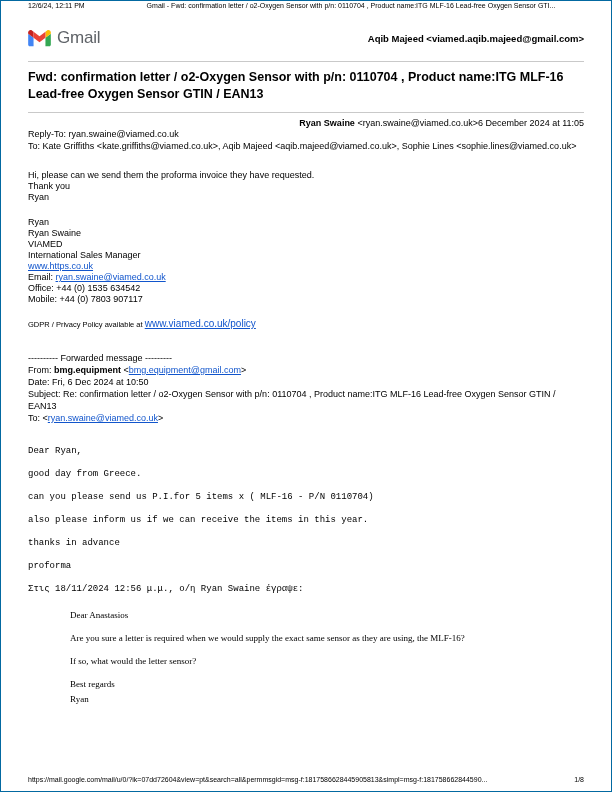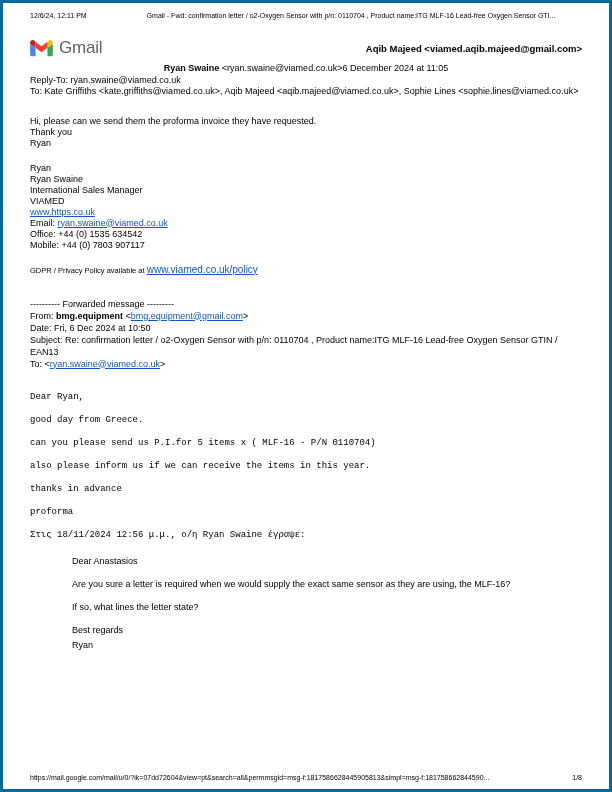--- a/index.html
+++ b/index.html
@@ -5,22 +5,22 @@
   html, body { margin: 0; padding: 0; }
   body {
     width: 612px; height: 792px;
     background: #ffffff;
     font-family: "Liberation Sans", sans-serif;
     color: #000;
     position: relative;
   }
   .page {
     position: absolute; inset: 0;
-    border: 3px solid #0369a1;
-    padding: 8px 27px 0 27px;
+    border: 1px solid #0369a1;
+    padding: 0 27px 0 27px;
     overflow: hidden;
     background: #fff;
   }
   a { color: #1155cc; text-decoration: underline; cursor: pointer; }
 
   
   .print-header { display: flex; align-items: baseline; font-size: 7px; line-height: 9px; color: #000; }
   .ph-left { width: 90px; white-space: nowrap; }
   .ph-title { flex: 1; text-align: center; white-space: nowrap; overflow: hidden; }
   .print-footer {
@@ -40,38 +40,38 @@
   .subject-block {
     margin-top: 13px;
     border-top: 1px solid #c9c9c9;
     border-bottom: 1px solid #c9c9c9;
     padding: 7px 0 8px 0;
   }
   .subject { font-size: 12.5px; font-weight: 700; line-height: 1.38; }
 
   
   .meta { margin-top: 5px; font-size: 9px; line-height: 11.5px; }
-  .meta-top { display: flex; justify-content: center; }
+  .meta-top { display: flex; justify-content: flex-end; }
   .bold { font-weight: 700; }
 
   
   .email-body { font-size: 9px; line-height: 11px; }
   .line { min-height: 11px; }
   .p-intro { margin-top: 18px; }
   .thanks { }
   .sig { margin-top: 14px; }
   .gdpr { margin-top: 13px; font-size: 7.5px; }
   .gdpr a { font-size: 10px; }
 
   .fwd-header { margin-top: 22px; line-height: 12px; }
   .fwd-body .p { margin-top: 12px; font-family: Liberation Mono, monospace; }
   .fwd-body .p-first { margin-top: 22px; }
 
   .quoted { margin-top: 14px; margin-left: 42px; width: 470px; line-height: 13px; }
-  .quoted .qp { margin-top: 10px; }
+  .quoted .qp { margin-top: 10px; font-family: Liberation Serif, serif; }
   .quoted .qp-first { margin-top: 0; }
   .quoted .qp-tight { margin-top: 2px; }
 </style>
 </head>
 <body>
 
 <div class="page">
 
   <div class="print-header">
     <span class="ph-left">12/6/24, 12:11 PM</span>
@@ -85,20 +85,23 @@
         <path fill="#34A853" d="M18.3 17.2h4c1 0 1.7-.8 1.7-1.7V4l-5.7 4.3z"></path>
         <path fill="#FBBC04" d="M18.3 1.8v6.5L24 4V2.6c0-2.1-2.4-3.3-4-2z"></path>
         <path fill="#C5221F" d="M0 2.6V4l5.7 4.3V1.8L4 .5C2.4-.7 0 .5 0 2.6z"></path>
         <path fill="#EA4335" d="M5.7 8.3V1.8L12 6.5l6.3-4.7v6.5L12 13z"></path>
       </svg>
       <span class="logo-text">Gmail</span>
     </div>
     <div class="account">Aqib Majeed &lt;viamed.aqib.majeed@gmail.com&gt;</div>
   </div>
 
+  <div class="subject-block">
+    <div class="subject">Fwd: confirmation letter / o2-Oxygen Sensor with p/n: 0110704 , Product name:ITG MLF-16 Lead-free Oxygen Sensor GTIN / EAN13</div>
+  </div>
 
   <div class="meta">
     <div class="meta-top">
       <span><span class="bold">Ryan Swaine</span><span> &lt;ryan.swaine@viamed.co.uk&gt;</span></span>
       <span>6 December 2024 at 11:05</span>
     </div>
     <div class="line"><span>Reply-To: </span><span>ryan.swaine@viamed.co.uk</span></div>
     <div><span>To: </span><span>Kate Griffiths &lt;kate.griffiths@viamed.co.uk&gt;, Aqib Majeed &lt;aqib.majeed@viamed.co.uk&gt;, Sophie Lines &lt;sophie.lines@viamed.co.uk&gt;</span></div>
   </div>
 
@@ -107,22 +110,22 @@
     <div class="p-intro">Hi, please can we send them the proforma invoice they have requested.</div>
 
     <div class="thanks">
       <div class="line">Thank you</div>
       <div class="line">Ryan</div>
     </div>
 
     <div class="sig">
       <div class="line">Ryan</div>
       <div class="line">Ryan Swaine</div>
+      <div class="line">VIAMED</div>
       <div class="line">International Sales Manager</div>
-      <div class="line">VIAMED</div>
       <div class="line"><a>www.https.co.uk</a></div>
       <div class="line"><span>Email: </span><a>ryan.swaine@viamed.co.uk</a></div>
       <div class="line">Office: +44 (0) 1535 634542</div>
       <div class="line">Mobile: +44 (0) 7803 907117</div>
     </div>
 
     <div class="gdpr"><span>GDPR / Privacy Policy available at </span><a>www.viamed.co.uk/policy</a></div>
 
     <div class="fwd-header">
       <div class="line">---------- Forwarded message ---------</div>
@@ -138,21 +141,21 @@
       <div class="p">can you please send us P.I.for 5 items x  ( MLF-16 - P/N 0110704)</div>
       <div class="p">also please inform us if we can receive the items in this year.</div>
       <div class="p">thanks in advance</div>
       <div class="p">proforma</div>
       <div class="p">Στις 18/11/2024 12:56 μ.μ., ο/η Ryan Swaine έγραψε:</div>
     </div>
 
     <div class="quoted">
       <div class="qp qp-first">Dear Anastasios</div>
       <div class="qp">Are you sure a letter is required when we would supply the exact same sensor as they are using, the MLF-16?</div>
-      <div class="qp">If so, what lines the letter state?</div>
+      <div class="qp">If so, what would the letter sensor?</div>
       <div class="qp">Best regards</div>
       <div class="qp qp-tight">Ryan</div>
     </div>
 
   </div>
 
   <div class="print-footer">
     <span class="pf-url">https://mail.google.com/mail/u/0/?ik=07dd72604&amp;view=pt&amp;search=all&amp;permmsgid=msg-f:1817586628445905813&amp;simpl=msg-f:181758662844590...</span>
     <span>1/8</span>
   </div>

